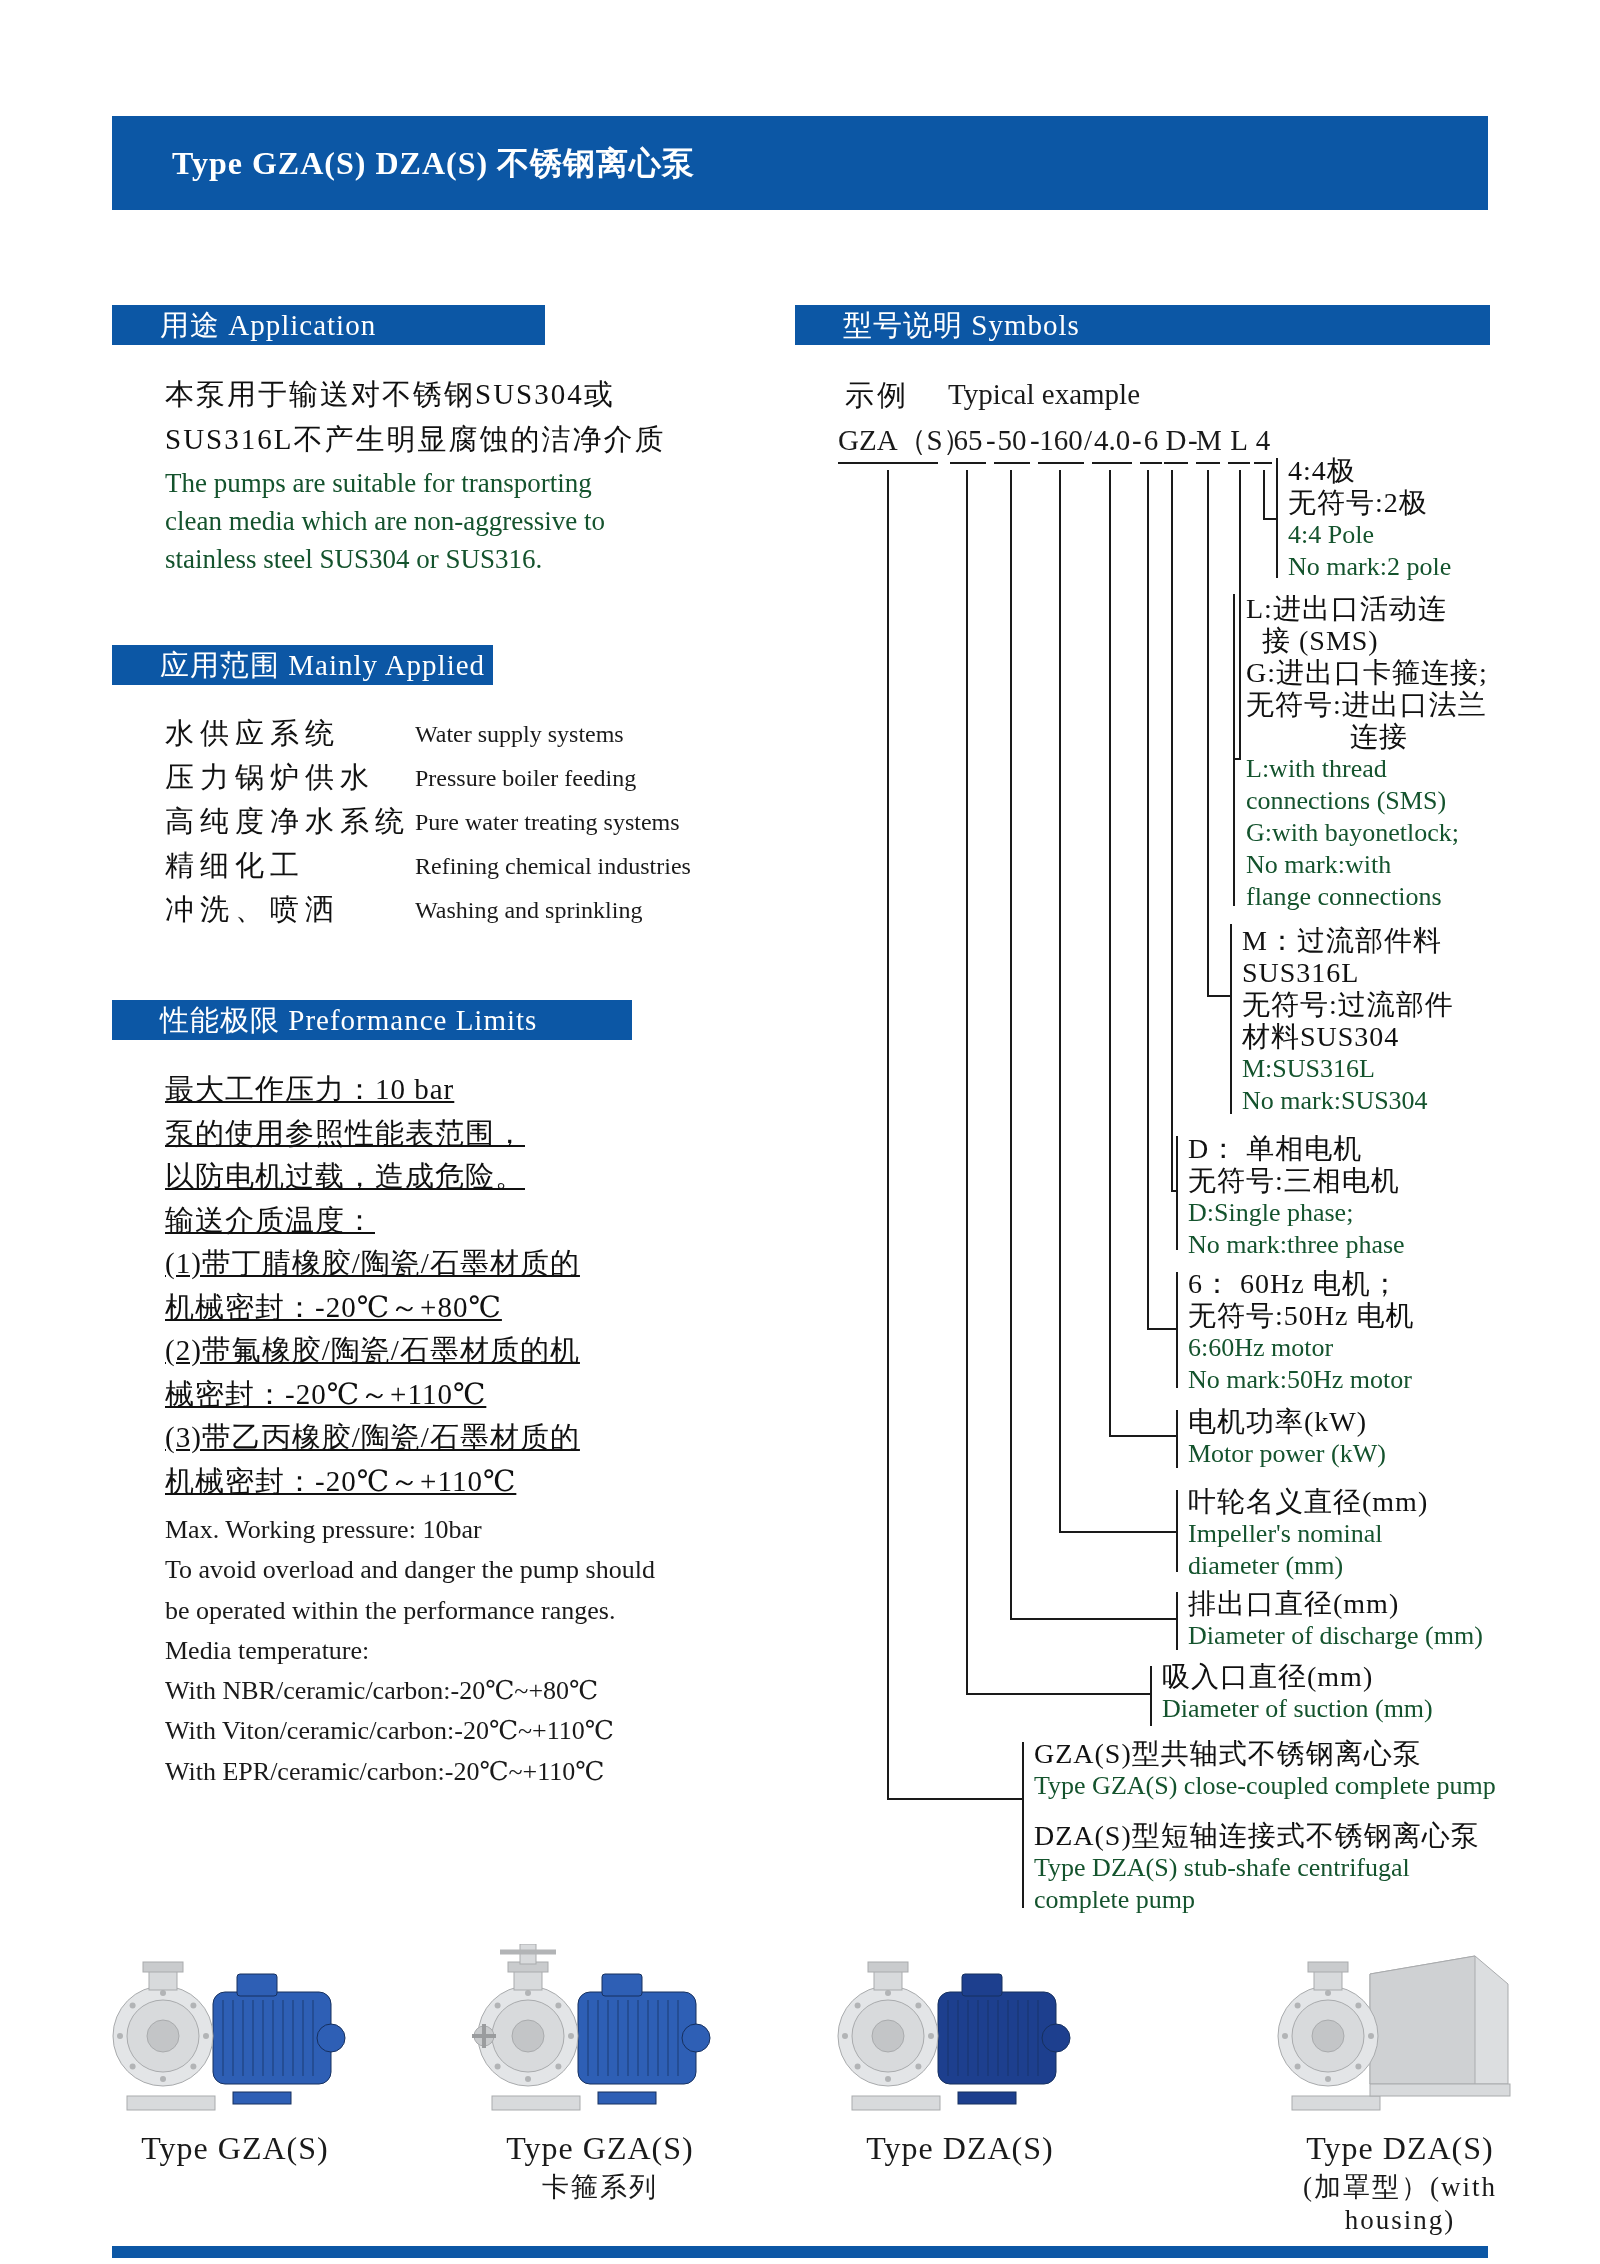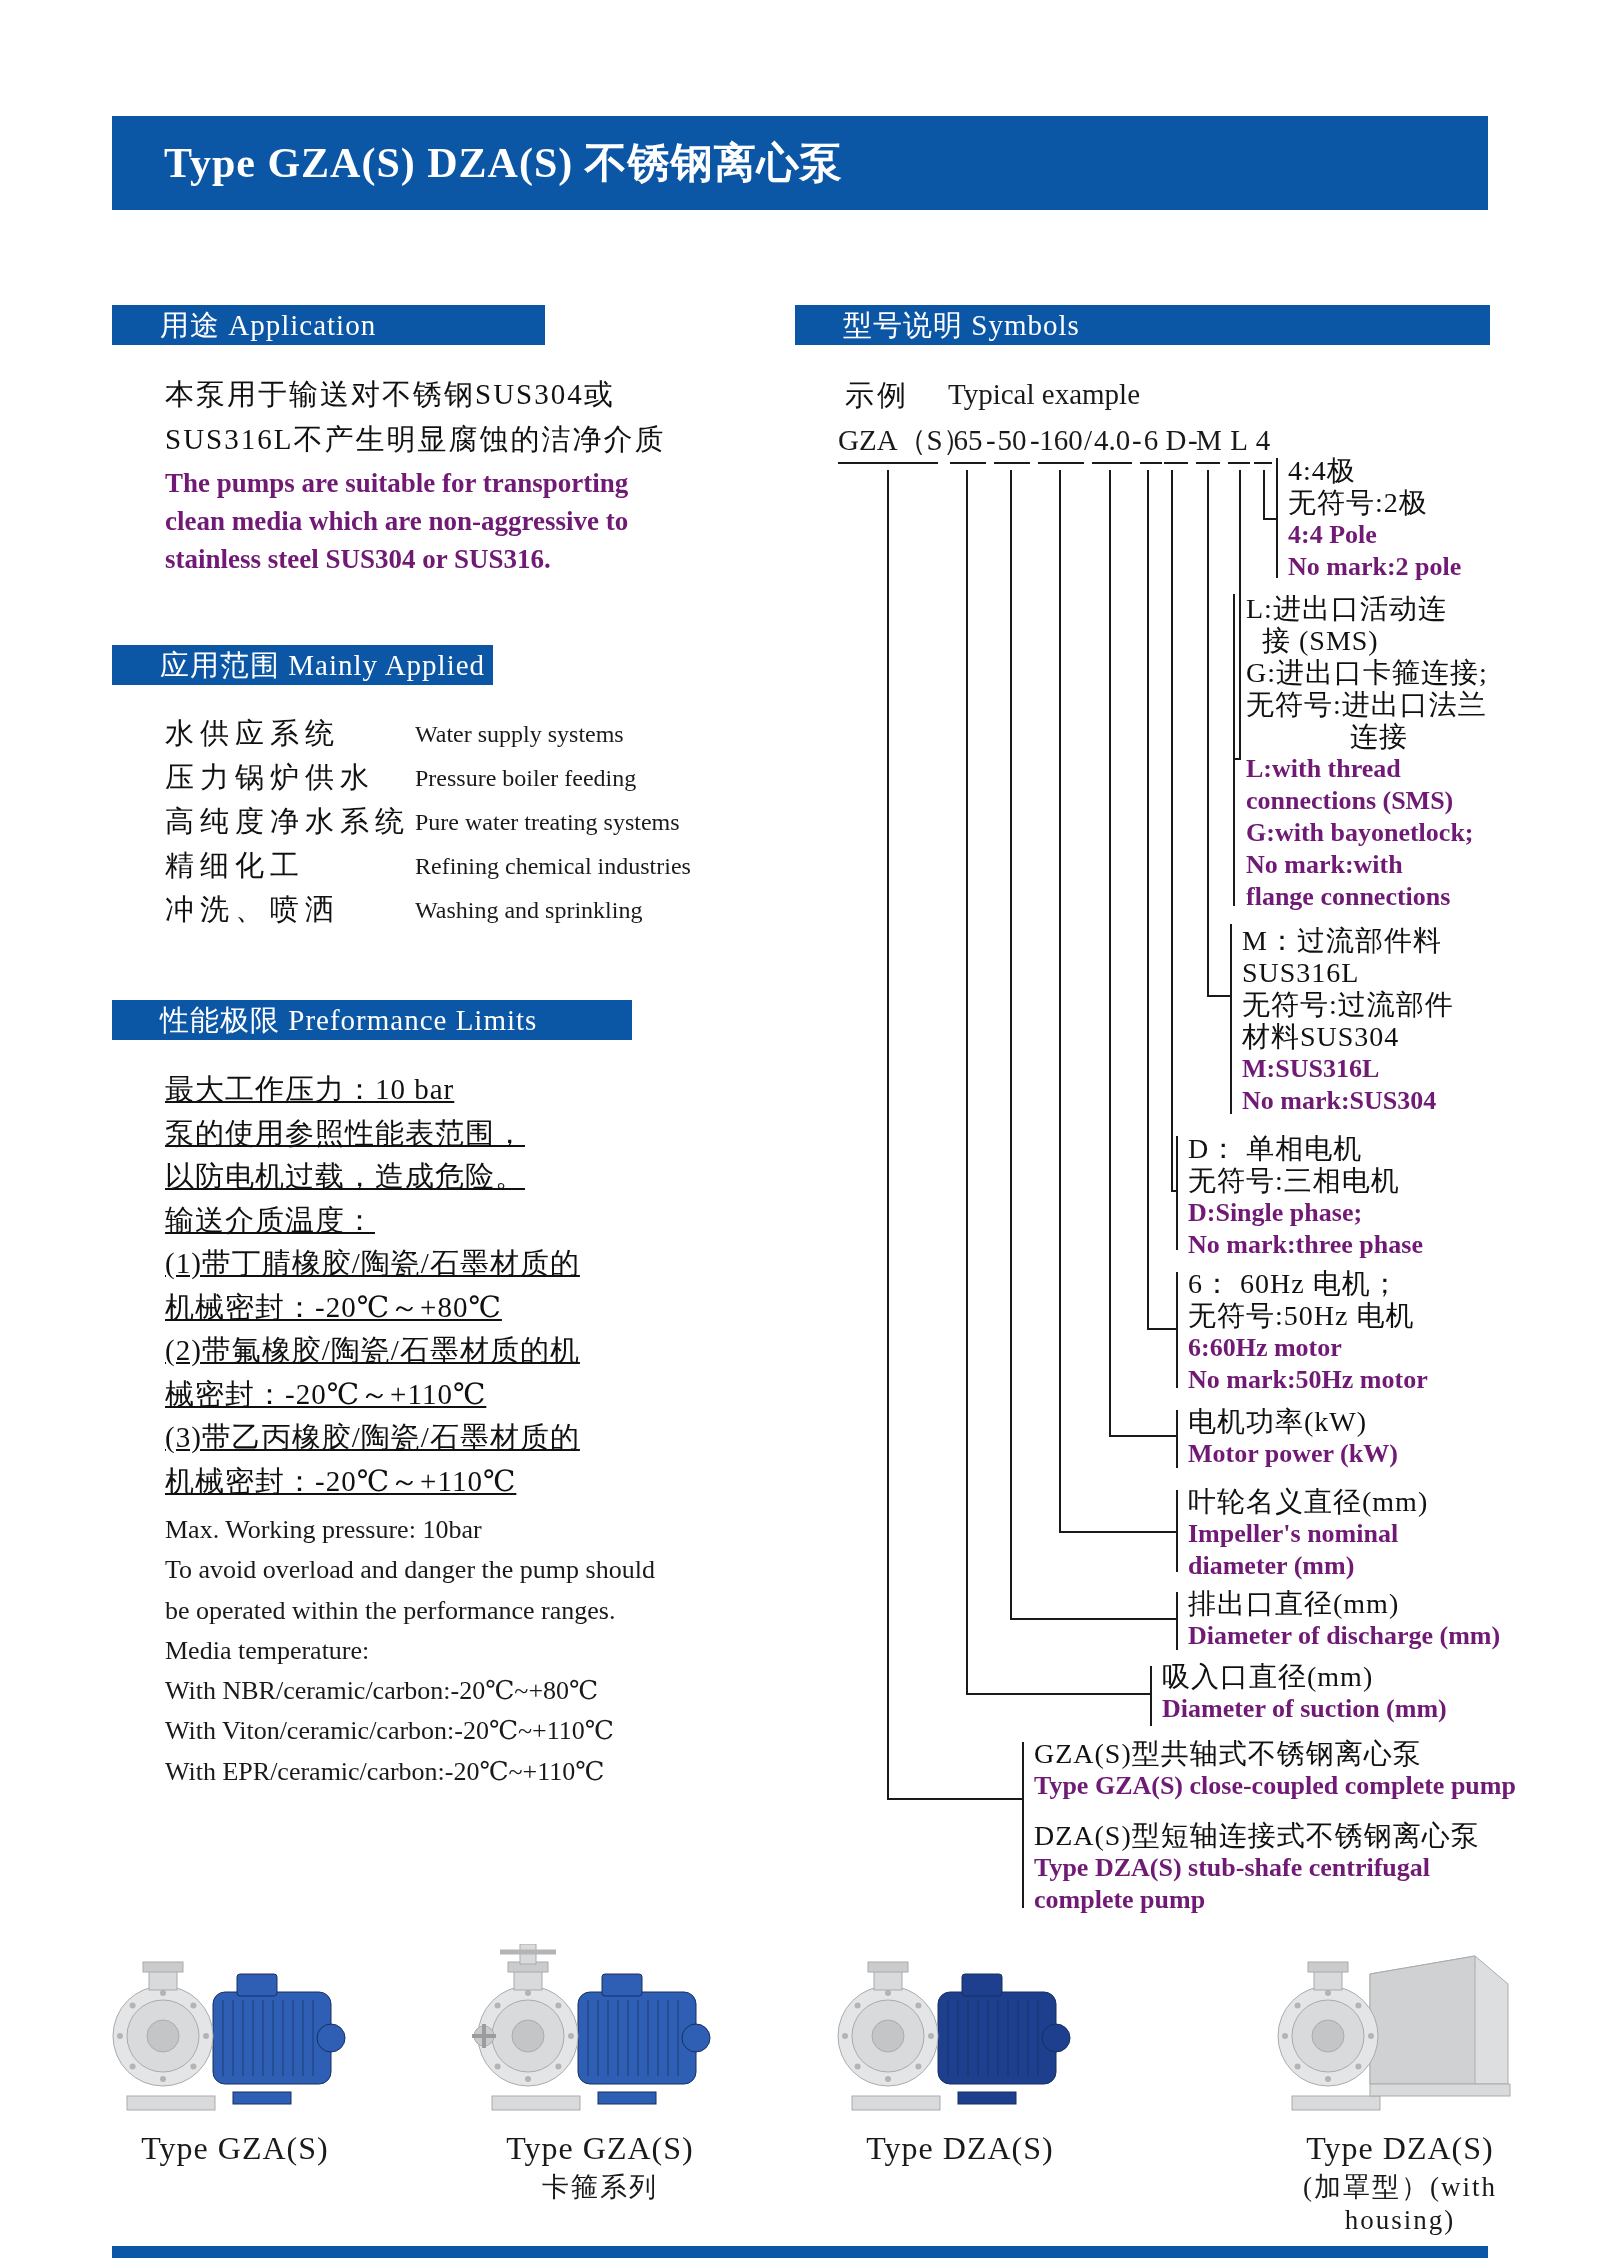--- a/index.html
+++ b/index.html
@@ -2,31 +2,31 @@
 <html><head>
 <meta charset="utf-8">
 <style>
   html,body{margin:0;padding:0;background:#ffffff;}
   #page{position:relative;width:1600px;height:2264px;background:#ffffff;overflow:hidden;
         font-family:"Liberation Serif","DejaVu Serif",serif;color:#1a1a1a;}
 
   
   .bar{position:absolute;background:#0c57a5;color:#ffffff;white-space:nowrap;}
   #title-bar{left:112px;top:116px;width:1376px;height:94px;}
-  #title-bar .t{position:absolute;left:52px;top:0;line-height:94px;font-size:42px;font-weight:bold;letter-spacing:1px;}
+  #title-bar .t{position:absolute;left:60px;top:0;line-height:94px;font-size:32px;font-weight:bold;letter-spacing:1px;}
   .section-bar{height:40px;font-size:29px;line-height:40px;}
   .section-bar .t{position:absolute;left:48px;top:0;letter-spacing:1px;}
   #app-bar{left:112px;top:305px;width:433px;}
   #applied-bar{left:112px;top:645px;width:381px;}
   #perf-bar{left:112px;top:1000px;width:520px;}
   #symbols-bar{left:795px;top:305px;width:695px;}
 
   
   .zh{font-size:29px;letter-spacing:2px;color:#111;}
-  .en{font-size:27px;letter-spacing:0;color:#701a75;font-weight:bold;}
+  .en{font-size:27px;letter-spacing:0;color:#14532d;}
   #app-zh{position:absolute;left:165px;top:372px;line-height:45px;}
   #app-en{position:absolute;left:165px;top:464px;line-height:38px;font-size:27px;}
   #applied-rows{position:absolute;left:165px;top:712px;}
   .applied-row{height:44px;display:flex;align-items:center;}
   .applied-row .azh{width:250px;font-size:29px;letter-spacing:6px;color:#111;}
   .applied-row .aen{font-size:24px;}
   #perf-zh{position:absolute;left:165px;top:1068px;line-height:43.5px;font-size:29px;letter-spacing:1px;color:#111;text-decoration:underline;}
   #perf-en{position:absolute;left:165px;top:1510px;line-height:40.3px;font-size:26px;}
 
   

